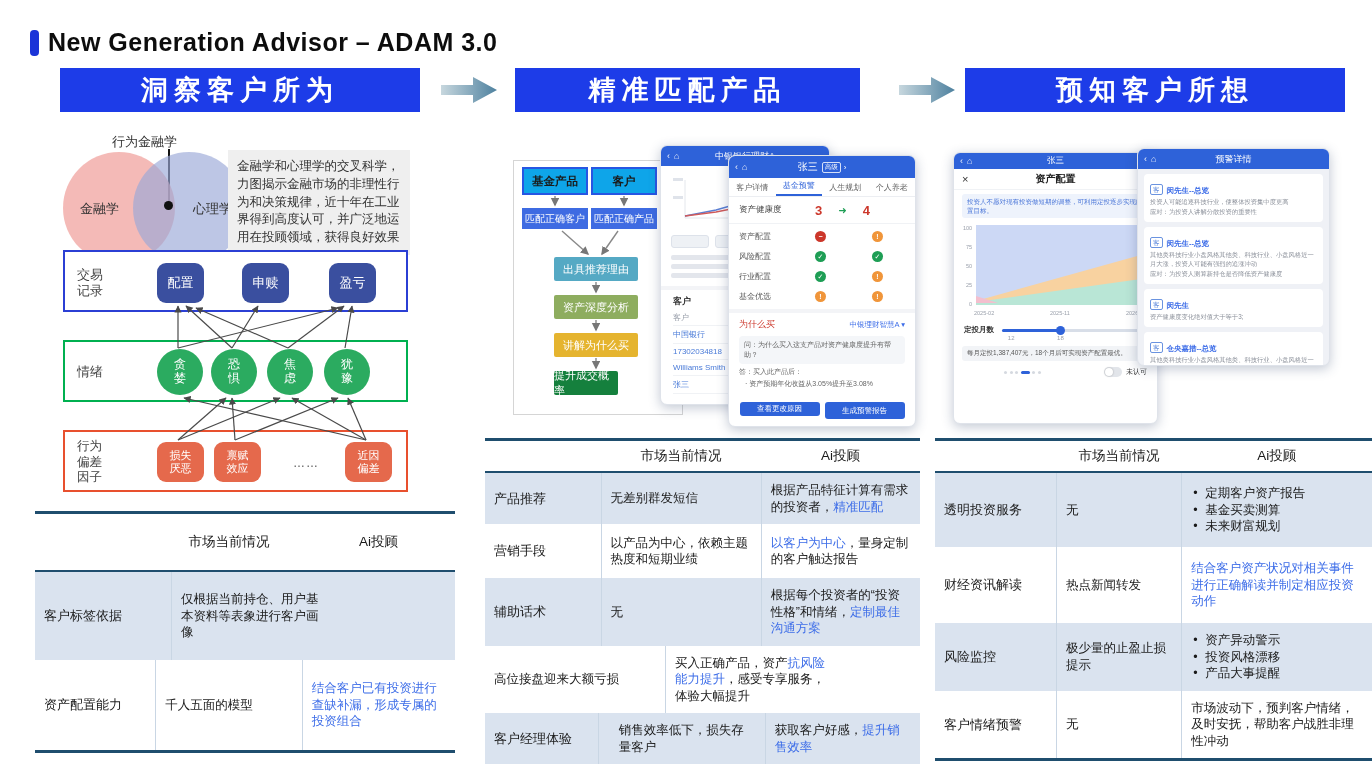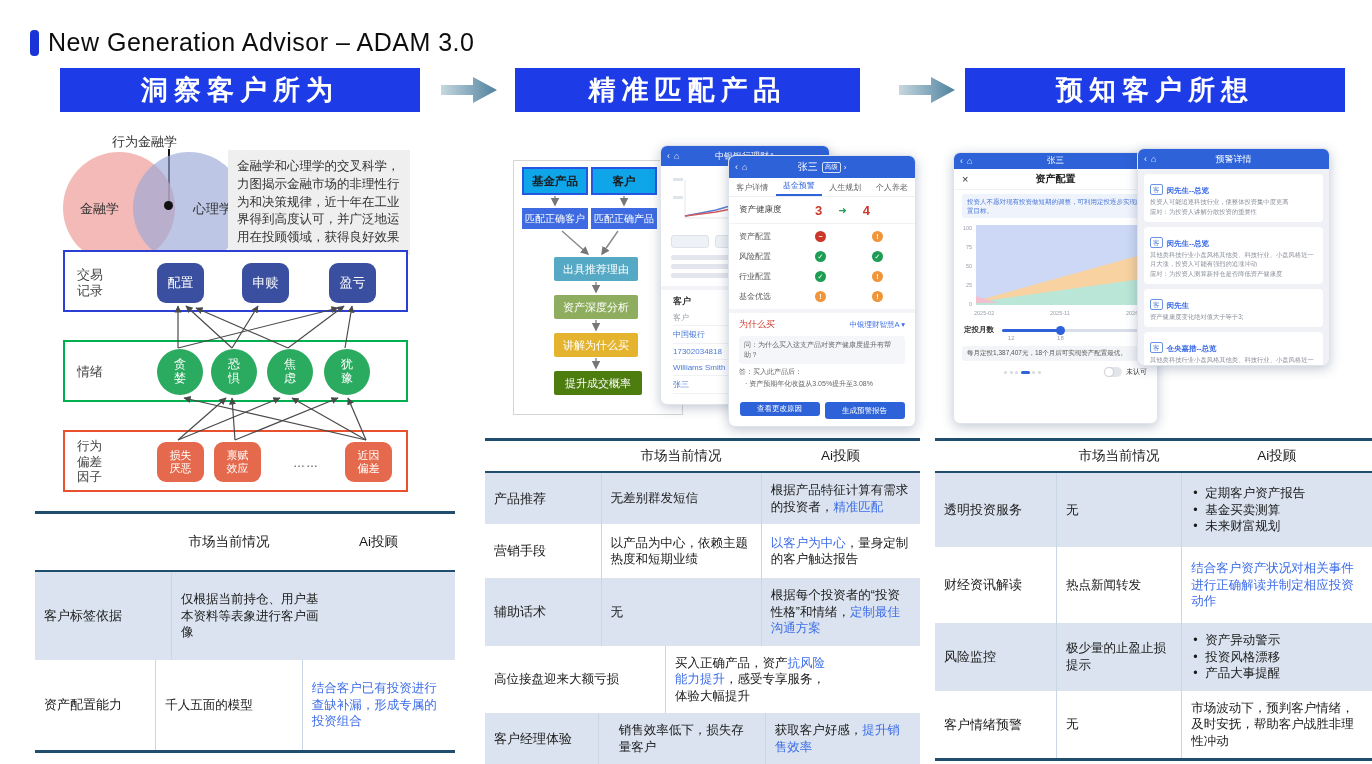--- a/index.html
+++ b/index.html
@@ -3,21 +3,21 @@
 <meta charset="utf-8">
 <style>
   html,body{margin:0;padding:0;background:#fff;}
   .canvas{position:relative;width:1372px;height:764px;background:#fff;overflow:hidden;
           font-family:"Liberation Sans","DejaVu Sans",sans-serif;color:#1a1a1a;}
   .abs{position:absolute;box-sizing:border-box;}
 
   
   .slide-title{display:flex;align-items:center;gap:9px;}
   .accent-bar{width:9px;height:26px;background:#1b34d8;border-radius:4px;}
-  .title-text{font-size:25px;font-weight:normal;color:#0d0d0d;letter-spacing:.5px;}
+  .title-text{font-size:25px;font-weight:bold;color:#0d0d0d;letter-spacing:.5px;}
 
   
   .col-header{background:#1d3ce8;color:#fff;font-size:27px;font-weight:bold;text-align:center;
               letter-spacing:6px;display:flex;align-items:center;justify-content:center;}
 
   
   .venn-circle{border-radius:50%;}
   .venn-label{font-size:13px;color:#333;}
   .desc-box{background:#efefef;color:#333;font-size:12.5px;line-height:1.42;padding:8px 9px;}
   .layer{border-width:2px;border-style:solid;background:#fff;}
@@ -182,21 +182,21 @@
   </div>
 
   <div class="abs" style="left:513px;top:160px;width:170px;height:255px;border:1px solid #d5d5d5;background:#fff;">
     <div class="abs in-box" style="left:8px;top:6px;width:66px;height:28px;">基金产品</div>
     <div class="abs in-box" style="left:77px;top:6px;width:66px;height:28px;">客户</div>
     <div class="abs match-box" style="left:8px;top:47px;width:66px;height:21px;">匹配正确客户</div>
     <div class="abs match-box" style="left:77px;top:47px;width:66px;height:21px;">匹配正确产品</div>
     <div class="abs flow-step" style="left:40px;top:96px;width:84px;height:24px;background:#55a9c4;">出具推荐理由</div>
     <div class="abs flow-step" style="left:40px;top:134px;width:84px;height:24px;background:#8ead5f;">资产深度分析</div>
     <div class="abs flow-step" style="left:40px;top:172px;width:84px;height:24px;background:#e5b42f;">讲解为什么买</div>
-    <div class="abs flow-step" style="left:40px;top:210px;width:88px;height:24px;background:#4d7c0f;">提升成交概率</div>
+    <div class="abs flow-step" style="left:40px;top:210px;width:64px;height:24px;background:#15803d;">提升成交概率</div>
     <svg class="abs" style="left:0;top:0;" width="170" height="255">
       <g stroke="#888" stroke-width="1.4" marker-end="url(#ah2)">
         <line x1="41" y1="35" x2="41" y2="44"></line>
         <line x1="110" y1="35" x2="110" y2="44"></line>
         <line x1="48" y1="70" x2="74" y2="93"></line>
         <line x1="104" y1="70" x2="88" y2="93"></line>
         <line x1="82" y1="121" x2="82" y2="131"></line>
         <line x1="82" y1="159" x2="82" y2="169"></line>
         <line x1="82" y1="197" x2="82" y2="207"></line>
       </g>

